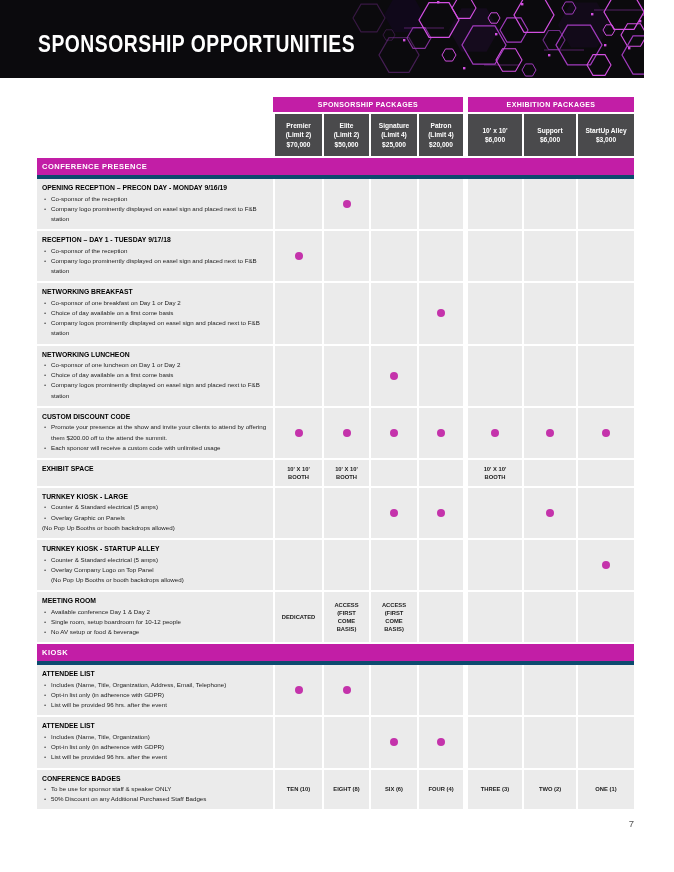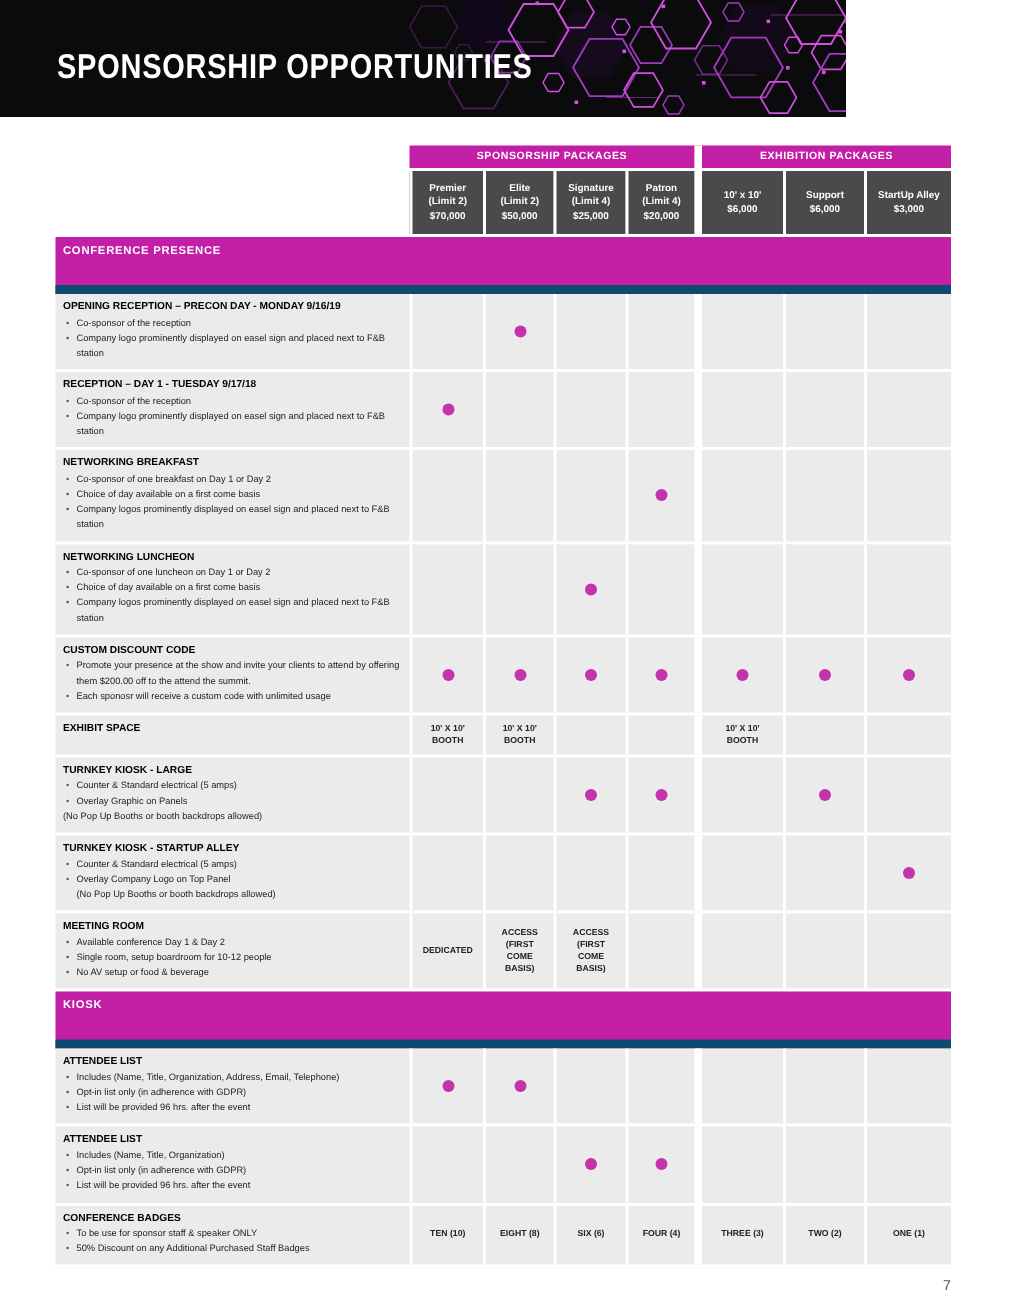--- a/index.html
+++ b/index.html
@@ -8,21 +8,21 @@
     width:674px; height:872px;
     background:#ffffff;
     font-family:"Liberation Sans", sans-serif;
     overflow:hidden;
     position:relative;
   }
 
   
   .banner {
     position:relative;
-    width:564px; height:78px;
+    width:644px; height:78px;
     background:var(--banner-bg,#0b0a0d);
     overflow:hidden;
   }
   .banner h1 {
     position:absolute; left:38px; top:32px; margin:0;
     color:#ffffff; font-size:23px; line-height:24px; font-weight:bold;
     letter-spacing:0.6px; white-space:nowrap;
     transform:scaleX(0.84); transform-origin:left center;
   }
   .hexsvg { position:absolute; right:0; top:0; display:block; }
@@ -49,22 +49,22 @@
     color:#fff; text-align:center; font-size:6.6px; font-weight:bold;
     line-height:9.5px; display:flex; flex-direction:column; justify-content:center;
     padding:3px 1px; border-left:2px solid #fff; min-height:42px;
   }
   .chead-empty { background:transparent; }
   .ggap { border-left-width:5px !important; }
 
   .section-bar {
     background:var(--magenta,#c21ea6);
     color:#fff; font-size:7.5px; font-weight:bold; letter-spacing:.5px;
-    padding:5px 0 19px 5px; line-height:8px;
-    border-bottom:6px solid #0c4a6e;
+    padding:5px 0 4px 5px; line-height:8px;
+    border-bottom:4px solid #0c4a6e;
   }
 
   .body-row { background:var(--row-bg,#ebebeb); min-height:28px; }
   .desc { padding:4px 6px 5px 5px; }
   .row-title { font-size:6.8px; font-weight:bold; color:#000; line-height:10.5px; }
   .bullet {
     position:relative; font-size:6.2px; color:#222;
     line-height:10.2px; padding-left:9px;
   }
   .bullet::before { content:"\2022"; position:absolute; left:2px; color:#555; }

